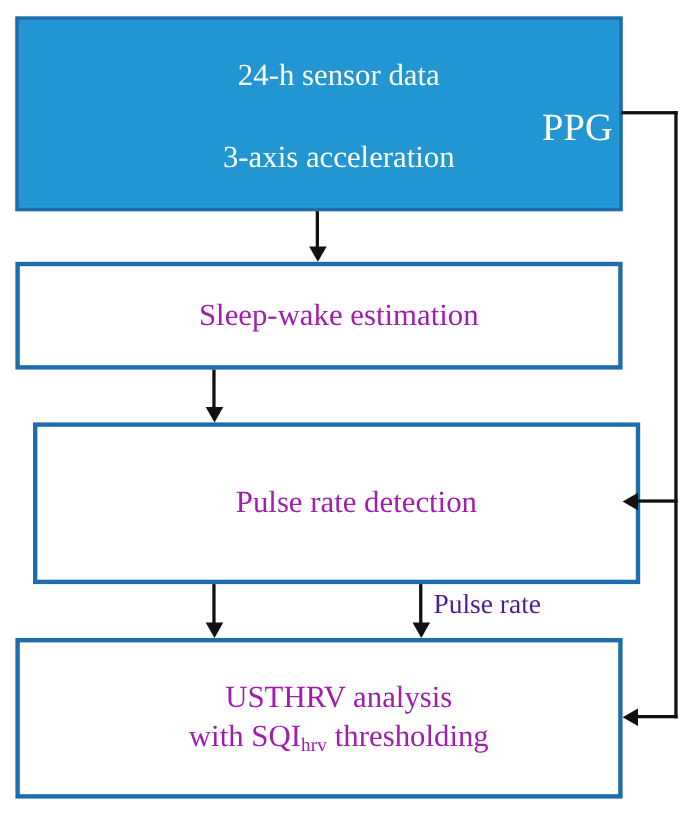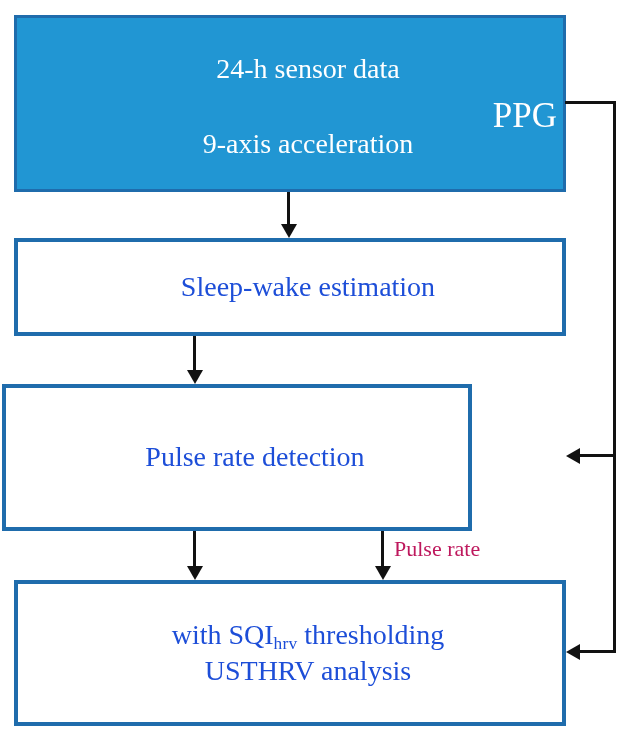--- a/index.html
+++ b/index.html
@@ -52,32 +52,32 @@
     right: 6px;
     top: 78px;
     font-size: 35px;
     color: #ffffff;
   }
 
   
   .node-white {
     background: #ffffff;
     border: 4px solid #1F6CAC;
-    color: #1d4ed8;
+    color: #a21caf;
   }
   #node-sleepwake {
     left: 14px;
     top: 238px;
     width: 552px;
     height: 98px;
   }
   #node-pulse {
-    left: 2px;
+    left: 30px;
     top: 384px;
-    width: 470px;
+    width: 552px;
     height: 147px;
   }
   #node-usthrv {
     left: 14px;
     top: 580px;
     width: 552px;
     height: 146px;
   }
   .node-white .txt {
     font-size: 28px;
@@ -114,47 +114,47 @@
     position: absolute;
     width: 0;
     height: 0;
     border-top: 8px solid transparent;
     border-bottom: 8px solid transparent;
     border-right: 14px solid #111111;
   }
 
   .edge-label {
     position: absolute;
-    font-size: 22px;
-    color: #be185d;
+    font-size: 25px;
+    color: #4c1d95;
     white-space: nowrap;
   }
 </style>
 </head>
 <body>
 
 <div id="canvas">
 
   <div class="node" id="node-source">
     <div class="line-main">24-h sensor data</div>
-    <div class="line-bottom">9-axis acceleration</div>
+    <div class="line-bottom">3-axis acceleration</div>
     <div class="ppg-label">PPG</div>
   </div>
 
   <div class="node node-white" id="node-sleepwake">
     <div class="txt">Sleep-wake estimation</div>
   </div>
 
   <div class="node node-white" id="node-pulse">
     <div class="txt">Pulse rate detection</div>
   </div>
 
   <div class="node node-white" id="node-usthrv">
+    <div class="txt">USTHRV analysis</div>
     <div class="txt"><span>with SQI</span><span class="sub">hrv</span><span> thresholding</span></div>
-    <div class="txt">USTHRV analysis</div>
   </div>
 
   <div class="vline" style="left:287px; top:192px; height:34px;"></div>
   <div class="arrow-down" style="left:281px; top:224px;"></div>
 
   <div class="vline" style="left:193px; top:336px; height:36px;"></div>
   <div class="arrow-down" style="left:187px; top:370px;"></div>
 
   <div class="vline" style="left:193px; top:531px; height:36px;"></div>
   <div class="arrow-down" style="left:187px; top:566px;"></div>

